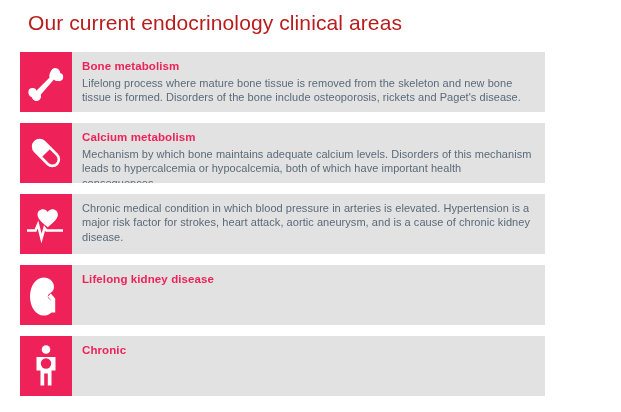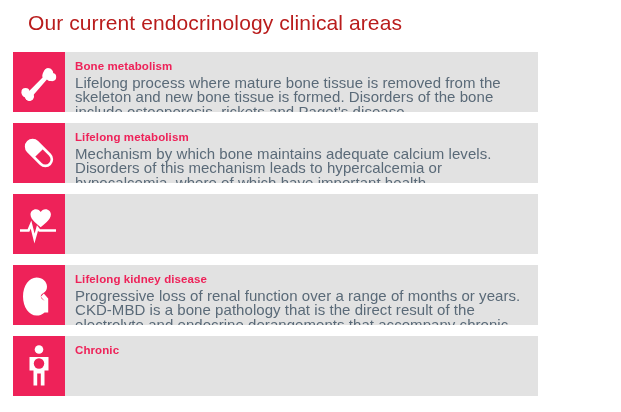--- a/index.html
+++ b/index.html
@@ -26,21 +26,21 @@
     font-size: 21px;
     font-weight: 400;
     color: #b91c1c;
     letter-spacing: 0.1px;
     line-height: 28px;
     white-space: nowrap;
     margin-left: 19px;
   }
   .rows {
     position: absolute;
-    left: 5px;
+    left: 12px;
     top: 52px;
     width: 542px;
   }
   .row {
     position: relative;
     display: flex;
     align-items: stretch;
     margin-bottom: 11px;
     height: 60px;
     padding-left: 8px;
@@ -69,21 +69,21 @@
   .row-heading {
     color: #ee2259;
     font-size: 11.5px;
     font-weight: bold;
     line-height: 14px;
     margin: 0 0 3px 0;
     letter-spacing: 0.1px;
   }
   .row-text {
     color: #5a6a78;
-    font-size: 15px;
+    font-size: 11px;
     line-height: 14.4px;
     margin: 0;
     letter-spacing: 0.05px;
   }
 </style>
 </head>
 <body>
 
 <div class="page">
 
@@ -112,48 +112,48 @@
     <div class="row">
       <div class="icon-box">
         <svg width="40" height="40" viewBox="0 0 40 40" aria-hidden="true">
           <g transform="rotate(-45 20 20)">
             <rect x="13.5" y="4.5" width="13" height="31" rx="6.5" ry="6.5" fill="none" stroke="#ffffff" stroke-width="2.6"></rect>
             <path d="M13.5 20 L13.5 11 a6.5 6.5 0 0 1 6.5 -6.5 a6.5 6.5 0 0 1 6.5 6.5 L26.5 20 Z" fill="#ffffff"></path>
           </g>
         </svg>
       </div>
       <div class="row-body">
-        <div class="row-heading">Lifelong metabolism</div>
-        <div class="row-text">Mechanism by which bone maintains adequate calcium levels. Disorders of this mechanism leads to hypercalcemia or hypocalcemia, where of which have important health consequences.</div>
+        <div class="row-heading">Calcium metabolism</div>
+        <div class="row-text">Mechanism by which bone maintains adequate calcium levels. Disorders of this mechanism leads to hypercalcemia or hypocalcemia, both of which have important health consequences.</div>
       </div>
     </div>
 
     <div class="row">
       <div class="icon-box">
         <svg width="42" height="40" viewBox="0 0 42 40" aria-hidden="true">
           <path d="M27.5 5.2c-2.1 0-3.9 1.2-4.8 2.9-0.9-1.7-2.7-2.9-4.8-2.9-3 0-5.4 2.4-5.4 5.4 0 5.6 7.6 10.3 10.2 12.6 2.6-2.3 10.2-7 10.2-12.6C32.9 7.6 30.5 5.2 27.5 5.2z" fill="#ffffff"></path>
           <path d="M2 26.5 L10.5 26.5 L13 20.5 L16.5 34.5 L19.5 24 L21.5 26.5 L38 26.5" fill="none" stroke="#ffffff" stroke-width="2.6" stroke-linejoin="miter" stroke-linecap="butt"></path>
         </svg>
       </div>
       <div class="row-body">
+        <div class="row-text">Chronic medical condition in which blood pressure in arteries is elevated. Hypertension is a major risk factor for strokes, heart attack, aortic aneurysm, and is a cause of chronic kidney disease.</div>
       </div>
     </div>
 
     <div class="row">
       <div class="icon-box">
         <svg width="40" height="42" viewBox="0 0 40 42" aria-hidden="true">
           <g fill="#ffffff">
             <path d="M17.5 3.5c6 0 10.5 4.2 10.5 9.2 0 3.2-1.7 5.1-3.6 6.4-1.6 1.1-2.6 1.9-2.6 3.4 0 1.6 1.1 2.5 2.6 3.5 2 1.3 3.6 3.3 3.6 6.4 0 5-4.5 9.2-10.5 9.2C10 41.6 4 33.1 4 22.5S10 3.5 17.5 3.5z"></path>
             <path d="M24.8 19.5 L29.2 24.5 L29.2 38.5 L25.2 38.5 L25.2 26.5 L21.8 22.8 Z"></path>
           </g>
         </svg>
       </div>
       <div class="row-body">
         <div class="row-heading">Lifelong kidney disease</div>
-        <div class="row-text">Progressive loss of renal function over a range of months or years. CKD-MBD is a bone pathology that is the direct result of the electrolyte and endocrine derangements that accompany chronic kidney disease.</div>
       </div>
     </div>
 
     <div class="row">
       <div class="icon-box">
         <svg width="34" height="44" viewBox="0 0 34 44" aria-hidden="true">
           <g fill="#ffffff">
             <circle cx="17" cy="5.5" r="4.3"></circle>
             <path d="M7.5 13 L26.5 13 L26.5 26.5 L22.5 26.5 L22.5 41.5 L18.8 41.5 L18.8 29.5 L15.2 29.5 L15.2 41.5 L11.5 41.5 L11.5 26.5 L7.5 26.5 Z"></path>
           </g>

